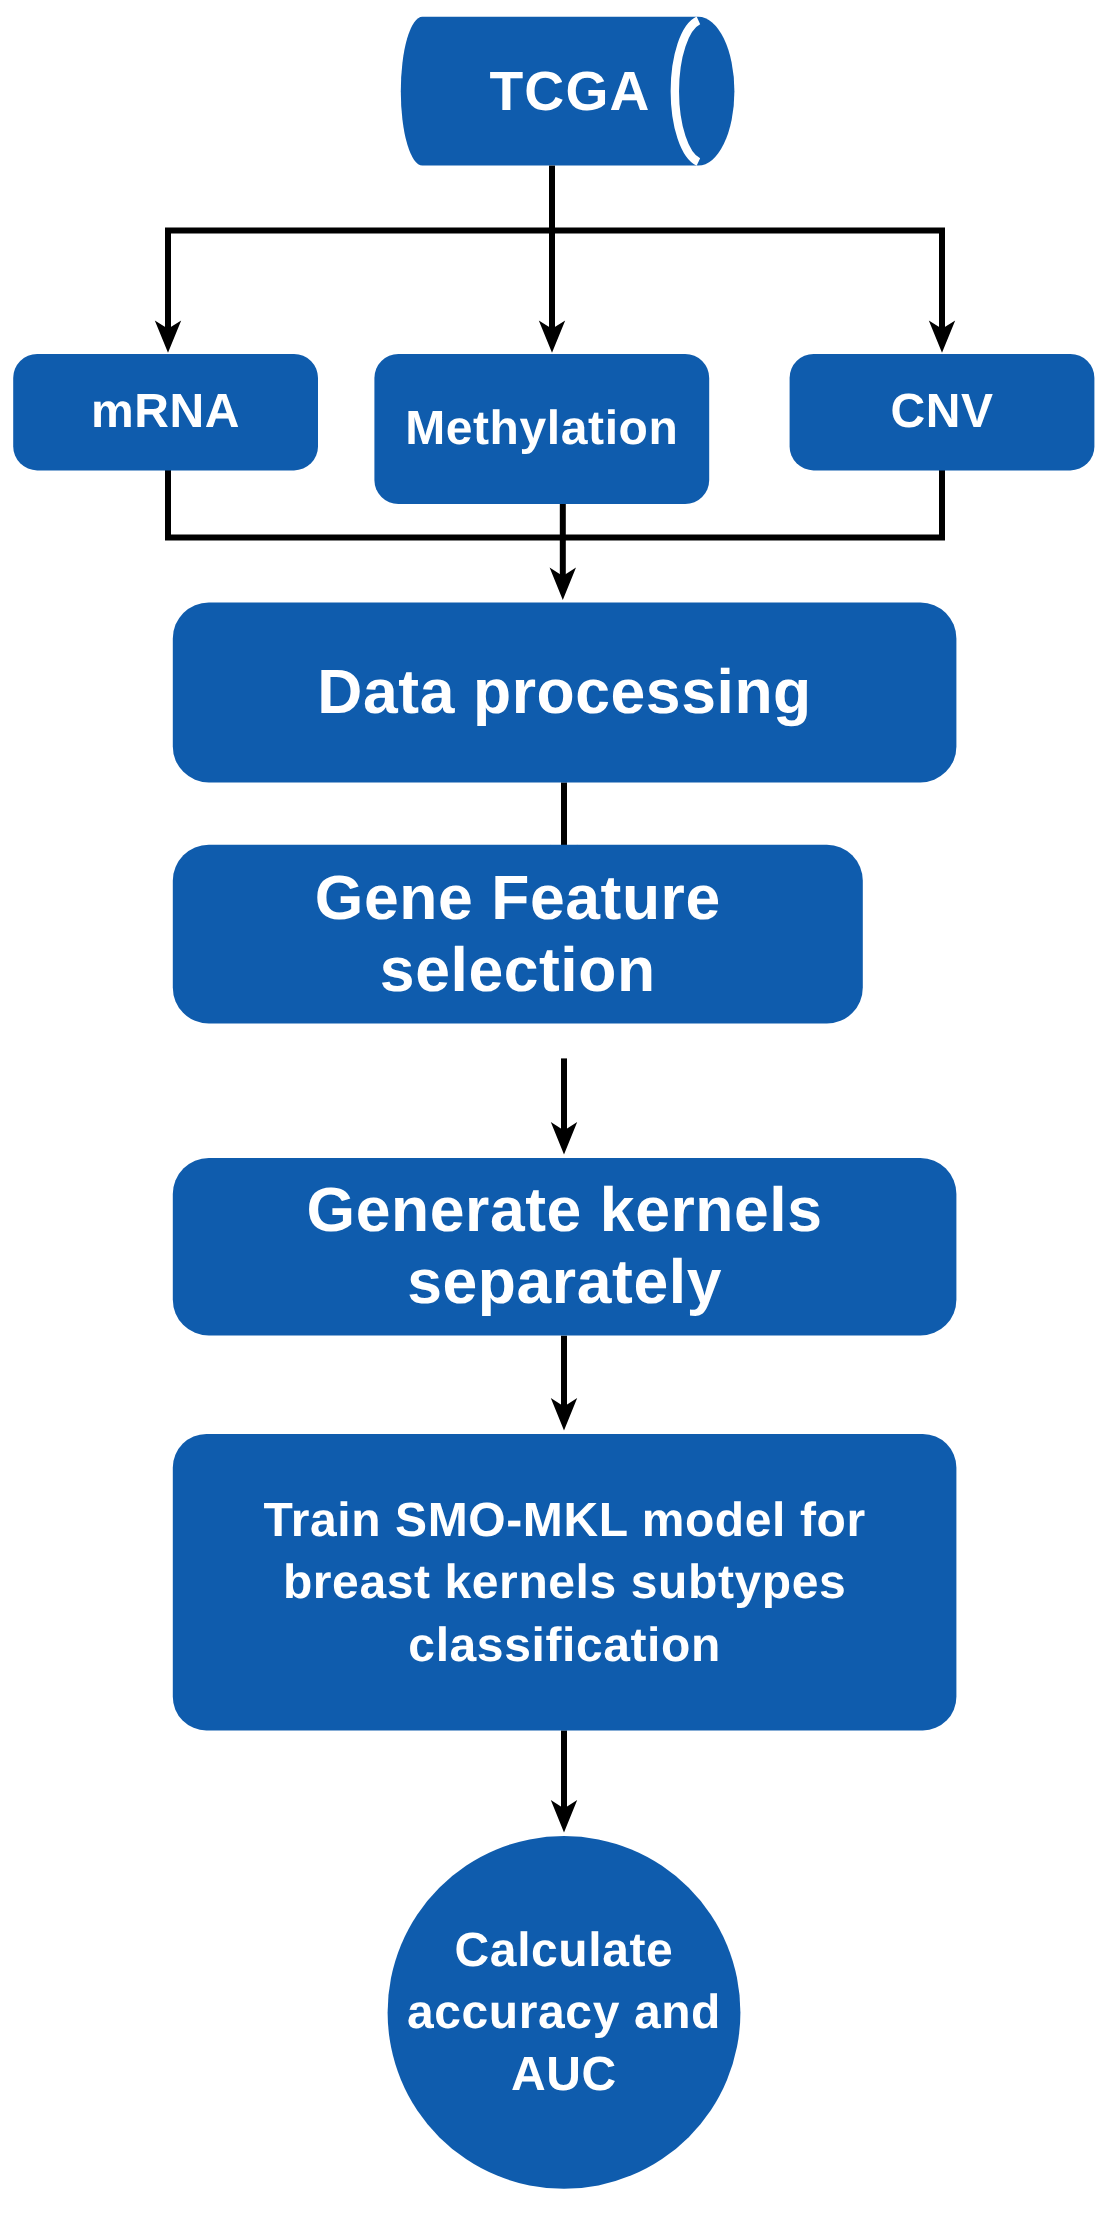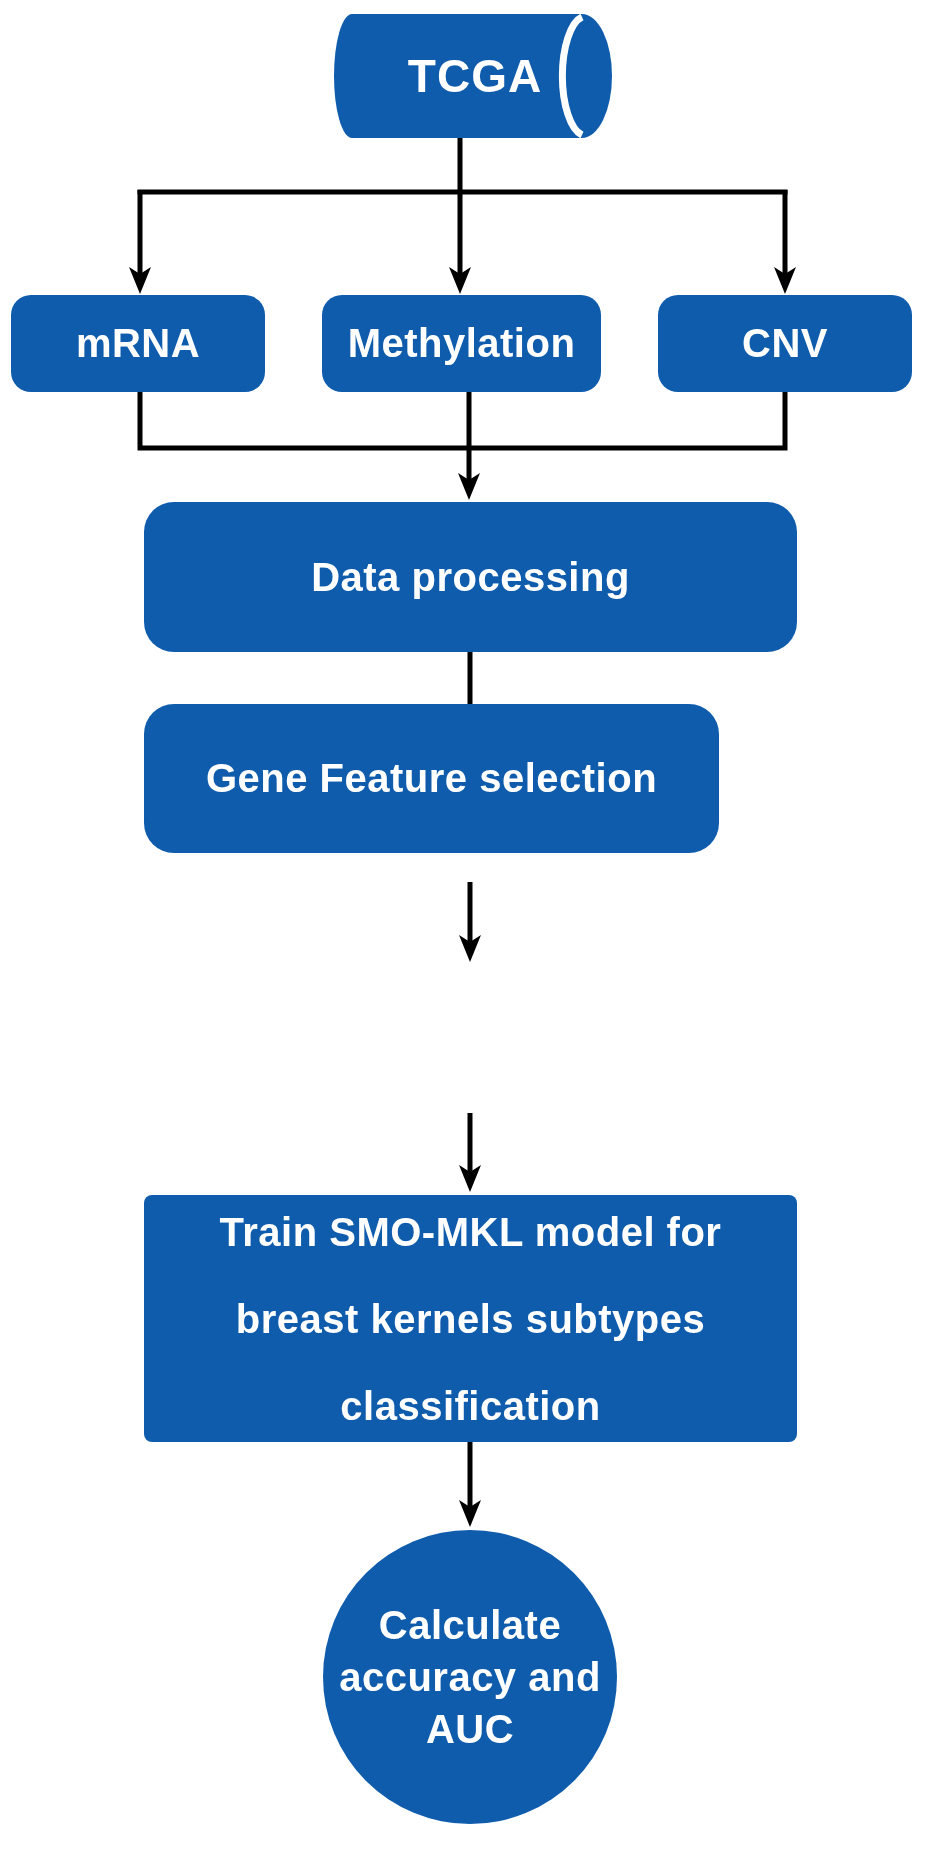--- a/index.html
+++ b/index.html
@@ -32,27 +32,26 @@
     font-weight: 700;
     letter-spacing: 0.5px;
   }
   .node span { display: block; }
   .box-small {
     border-radius: 20px;
     font-size: 40px;
   }
   .box-wide {
     border-radius: 30px;
-    font-size: 40px;
+    font-size: 52px;
   }
   .box-tall {
-    border-radius: 8px;
+    border-radius: 28px;
     font-size: 40px;
     line-height: 1.3;
-    gap: 35px;
   }
   .node-circle {
     border-radius: 50%;
     font-size: 40px;
     line-height: 1.3;
   }
   .cyl-label {
     position: absolute;
     left: 337px;
     top: 14px;
@@ -61,21 +60,21 @@
     display: flex;
     align-items: center;
     justify-content: center;
     color: var(--node-text, #ffffff);
     font-size: 46px;
     font-weight: 700;
     letter-spacing: 1px;
   }
   
   #node-mrna        { left: 11px;  top: 295px;  width: 254px; height: 97px; }
-  #node-methylation { left: 322px; top: 295px;  width: 279px; height: 97px; }
+  #node-methylation { left: 312px; top: 295px;  width: 279px; height: 125px; }
   #node-cnv         { left: 658px; top: 295px;  width: 254px; height: 97px; }
   #node-data-processing   { left: 144px; top: 502px;  width: 653px; height: 150px; }
   #node-gene-feature      { left: 144px; top: 704px;  width: 575px; height: 149px; }
   #node-generate-kernels  { left: 144px; top: 965px;  width: 653px; height: 148px; }
   #node-train-model       { left: 144px; top: 1195px; width: 653px; height: 247px; }
   #node-evaluate          { left: 323px; top: 1530px; width: 294px; height: 294px; }
 </style>
 </head>
 <body>
 
@@ -125,20 +124,23 @@
   <div class="node box-small" id="node-cnv">
     <span>CNV</span>
   </div>
 
   <div class="node box-wide" id="node-data-processing">
     <span>Data processing</span>
   </div>
   <div class="node box-wide" id="node-gene-feature">
     <span>Gene Feature selection</span>
   </div>
+  <div class="node box-wide" id="node-generate-kernels">
+    <span>Generate kernels separately</span>
+  </div>
   <div class="node box-tall" id="node-train-model">
     <span>Train SMO-MKL model for</span>
     <span>breast kernels subtypes</span>
     <span>classification</span>
   </div>
 
   <div class="node node-circle" id="node-evaluate">
     <span>Calculate</span>
     <span>accuracy and</span>
     <span>AUC</span>

